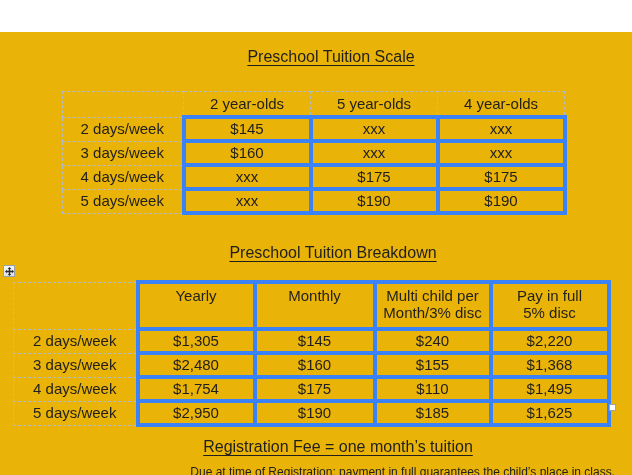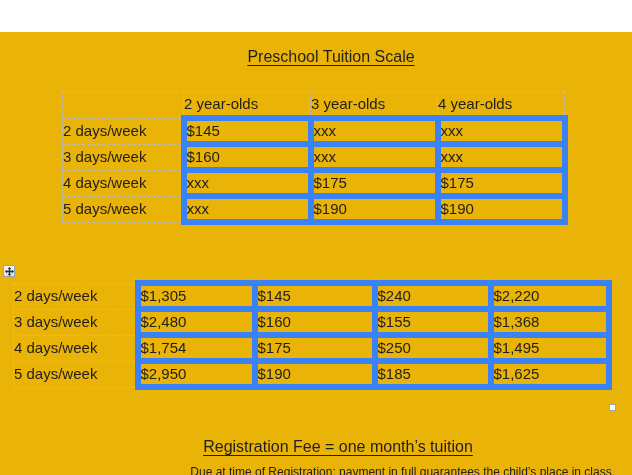--- a/index.html
+++ b/index.html
@@ -18,25 +18,25 @@
   .t3{left:38px;top:405px;}
   .footnote{
     position:absolute;left:15px;top:431px;width:600px;text-align:right;
     font-size:12px;line-height:18px;white-space:nowrap;
   }
   table.doc{
     position:absolute;border-collapse:collapse;table-layout:fixed;
     font-size:15px;
   }
   table.doc td{
-    padding:0;text-align:left;vertical-align:middle;
+    padding:0;text-align:center;vertical-align:middle;
     overflow:hidden;line-height:20px;
   }
   td.dash{border:1px dashed #b3bcc4;}
-  td.solid{border:6px solid #3b82f6;}
+  td.solid{border:4px solid #3b82f6;}
   .tbl1{left:62px;top:59px;}
   .tbl1 tr.hdr td{height:23px;}
   .tbl1 tr.data td{height:20px;}
   .tbl2{left:13px;top:248px;}
   .tbl2 tr.hdr td{height:40px;vertical-align:top;line-height:17px;padding-top:3px;white-space:pre-line;}
   .tbl2 tr.data td{height:20px;}
   .move-handle{
     position:absolute;left:3px;top:233px;width:10px;height:10px;
     border:1px solid #98a3ad;background:linear-gradient(#f4f7fa,#d9e2eb);
     display:flex;align-items:center;justify-content:center;cursor:move;
@@ -57,21 +57,21 @@
     <colgroup>
       <col style="width:121px">
         <col style="width:127px">
         <col style="width:127px">
         <col style="width:127px">
     </colgroup>
     <tbody>
       <tr class="hdr">
         <td class="dash"></td>
         <td class="dash">2 year-olds</td>
-        <td class="dash">3 year-olds</td>
+        <td class="dash">5 year-olds</td>
         <td class="dash">4 year-olds</td>
       </tr>
       <tr class="data">
         <td class="dash">2 days/week</td>
         <td class="solid">$145</td>
         <td class="solid">xxx</td>
         <td class="solid">xxx</td>
       </tr>
       <tr class="data">
         <td class="dash">3 days/week</td>
@@ -87,55 +87,65 @@
       </tr>
       <tr class="data">
         <td class="dash">5 days/week</td>
         <td class="solid">xxx</td>
         <td class="solid">$190</td>
         <td class="solid">$190</td>
       </tr>
     </tbody>
   </table>
 
+  <div class="heading t2">Preschool Tuition Breakdown</div>
 
   <div class="move-handle">
     <svg width="9" height="9" viewBox="0 0 10 10">
       <path fill="#2b2b2b" d="M5 0 L7 2.2 L5.8 2.2 L5.8 4.2 L7.8 4.2 L7.8 3 L10 5 L7.8 7 L7.8 5.8 L5.8 5.8 L5.8 7.8 L7 7.8 L5 10 L3 7.8 L4.2 7.8 L4.2 5.8 L2.2 5.8 L2.2 7 L0 5 L2.2 3 L2.2 4.2 L4.2 4.2 L4.2 2.2 L3 2.2 Z"></path>
     </svg>
   </div>
 
   <table class="doc tbl2">
     <colgroup>
       <col style="width:124px">
         <col style="width:117px">
         <col style="width:120px">
         <col style="width:116px">
         <col style="width:118px">
     </colgroup>
     <tbody>
+      <tr class="hdr">
+        <td class="dash"></td>
+        <td class="solid">Yearly</td>
+        <td class="solid">Monthly</td>
+        <td class="solid">Multi child per
+Month/3% disc</td>
+        <td class="solid">Pay in full
+5% disc</td>
+      </tr>
       <tr class="data">
         <td class="dash">2 days/week</td>
         <td class="solid">$1,305</td>
         <td class="solid">$145</td>
         <td class="solid">$240</td>
         <td class="solid">$2,220</td>
       </tr>
       <tr class="data">
         <td class="dash">3 days/week</td>
         <td class="solid">$2,480</td>
         <td class="solid">$160</td>
         <td class="solid">$155</td>
         <td class="solid">$1,368</td>
       </tr>
       <tr class="data">
         <td class="dash">4 days/week</td>
         <td class="solid">$1,754</td>
         <td class="solid">$175</td>
-        <td class="solid">$250</td>
+        <td class="solid">$110</td>
         <td class="solid">$1,495</td>
       </tr>
       <tr class="data">
         <td class="dash">5 days/week</td>
         <td class="solid">$2,950</td>
         <td class="solid">$190</td>
         <td class="solid">$185</td>
         <td class="solid">$1,625</td>
       </tr>
     </tbody>

